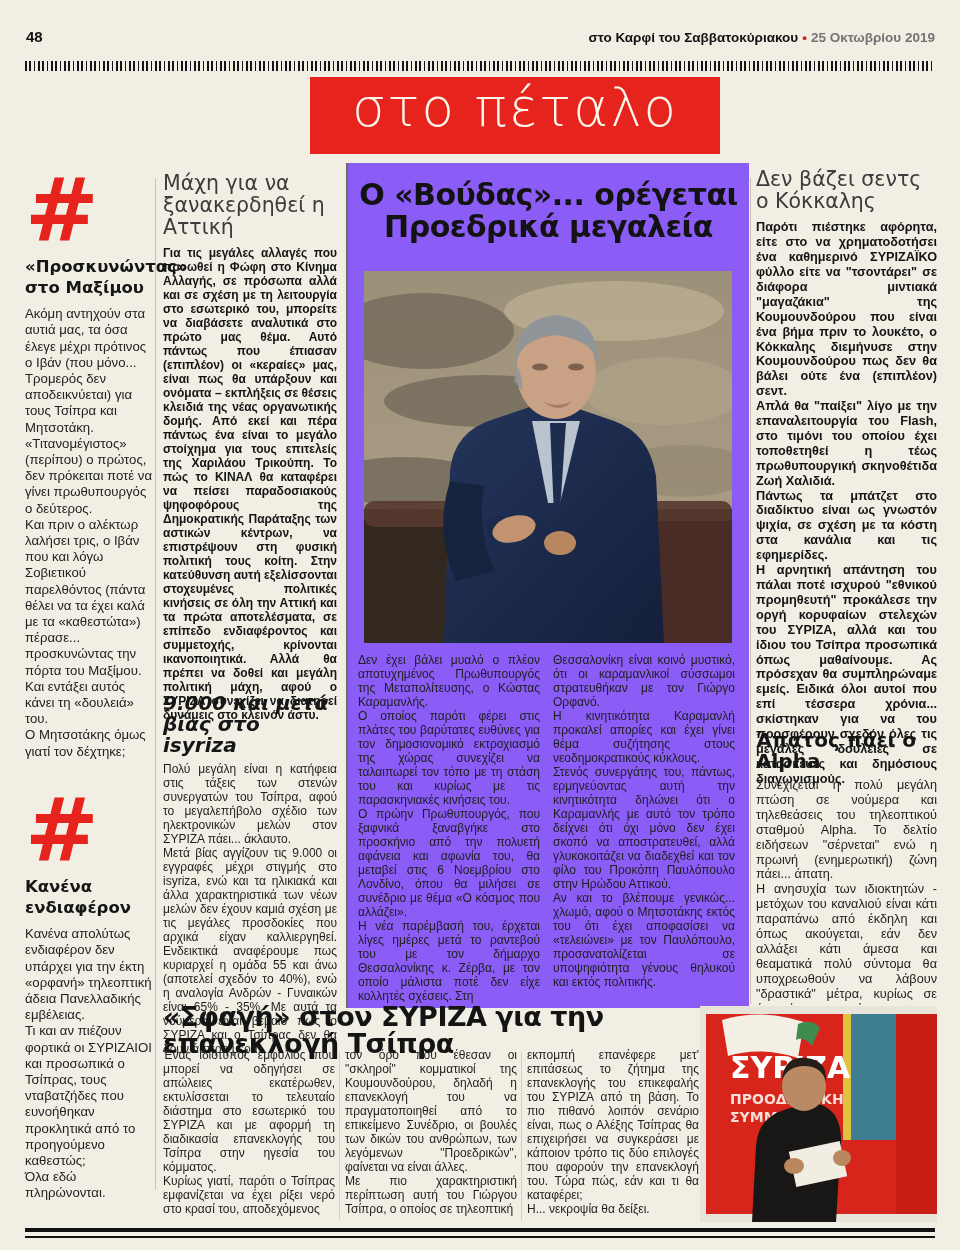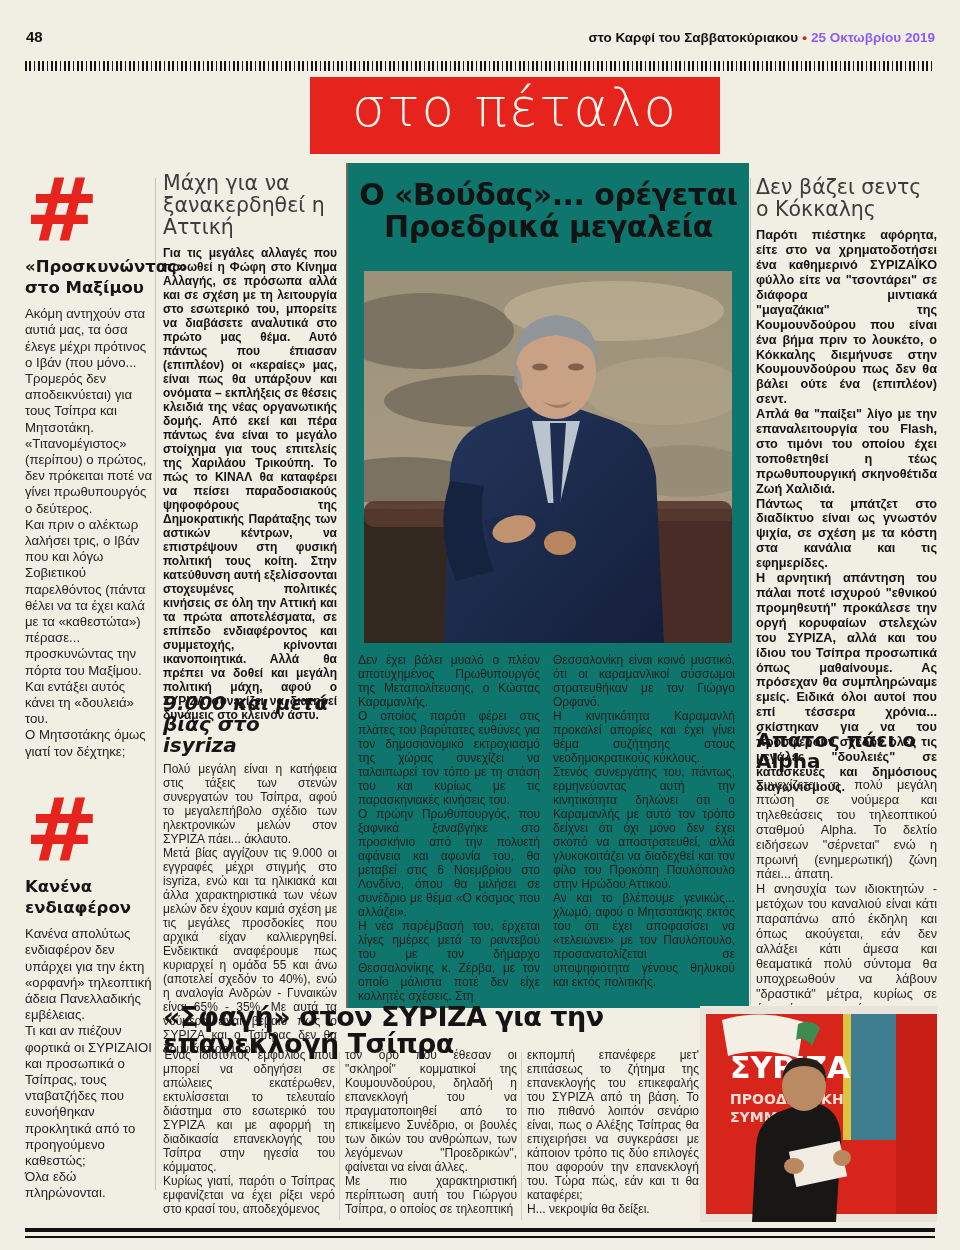--- a/index.html
+++ b/index.html
@@ -3,21 +3,21 @@
 <meta charset="utf-8">
 <style>
   html,body{margin:0;padding:0;background:#d8d5cc;}
   .page{position:relative;width:960px;height:1250px;margin:0 auto;overflow:hidden;
         background:#f1eee4;font-family:"Liberation Sans",sans-serif;color:#1c1c1c;}
   
   .pageno{position:absolute;left:26px;top:28px;font-size:15px;font-weight:bold;color:#111;}
   .masthead{position:absolute;right:25px;top:30px;font-size:13.5px;font-weight:bold;color:#111;
             font-family:"Liberation Sans",sans-serif;}
   .masthead .bullet{color:#c0281e;margin:0 4px;}
-  .masthead .mdate{color:#8b5cf6;}
+  .masthead .mdate{color:#737373;}
   .barcode{position:absolute;left:25px;right:25px;top:61px;height:10px;
     background:
       repeating-linear-gradient(90deg,#15151a 0 2px,transparent 2px 4px,#15151a 4px 6px,transparent 6px 9px,#15151a 9px 10px,transparent 10px 13px);}
   
   .banner{position:absolute;left:310px;top:77px;width:410px;height:77px;background:#e6231c;
           display:flex;justify-content:center;}
   .banner span{color:#fdf7ec;font-size:53px;font-weight:300;letter-spacing:2px;
                font-family:"DejaVu Sans",sans-serif;}
   
   .vr{position:absolute;width:1px;background:#c8c3b5;}
@@ -39,30 +39,30 @@
   .c2{position:absolute;left:163px;width:174px;}
   .c2a1{top:172px;} .c2a2{top:693px;}
   h2.light{margin:0 0 8px 0;font-weight:400;font-size:20.5px;line-height:1.08;color:#3c3c3c;
            font-family:"DejaVu Sans",sans-serif;}
   h2.heavy{margin:0 0 6px 0;font-weight:bold;font-size:20px;line-height:1.05;color:#161616;
            font-family:"DejaVu Sans",sans-serif;}
   h2.heavy.it{font-style:italic;}
   .bodytxt{margin:0;font-size:12px;line-height:14px;text-align:justify;white-space:pre-line;color:#1e1e1e;}
   .bodytxt.b{font-weight:bold;color:#141414;}
   
-  .mainbox{position:absolute;left:346px;top:163px;width:401px;height:845px;background:#0f766e;
+  .mainbox{position:absolute;left:346px;top:163px;width:401px;height:845px;background:#8b5cf6;
            border-left:2px solid #6f6a5c;}
   .mainbox h1{margin:16px 8px 10px 8px;text-align:center;font-size:30px;line-height:1.08;
               font-weight:bold;color:#131313;font-family:"DejaVu Sans",sans-serif;letter-spacing:-0.5px;}
   .photo{position:absolute;left:16px;top:108px;width:368px;height:372px;overflow:hidden;}
   .maincols{position:absolute;left:10px;top:490px;width:381px;display:flex;gap:13px;}
   .maincols p{width:182px;}
   
   .rr{position:absolute;left:756px;width:181px;}
-  .rr1{top:176px;} .rr2{top:730px;}
+  .rr1{top:168px;} .rr2{top:730px;}
   .rr .bodytxt{font-size:12.7px;line-height:14.9px;}
   
   .btitle{position:absolute;left:163px;top:1003px;width:545px;margin:0;font-size:27px;line-height:1.0;
           font-weight:bold;color:#141414;font-family:"DejaVu Sans",sans-serif;letter-spacing:-0.5px;}
   .bcols{position:absolute;left:163px;top:1048px;width:538px;display:flex;gap:10px;}
   .bcols p{width:172px;}
   
   .tphoto{position:absolute;left:700px;top:1006px;width:237px;height:216px;background:#e9e6df;overflow:hidden;}
   
   .footrule{position:absolute;left:25px;right:25px;background:#111;}

